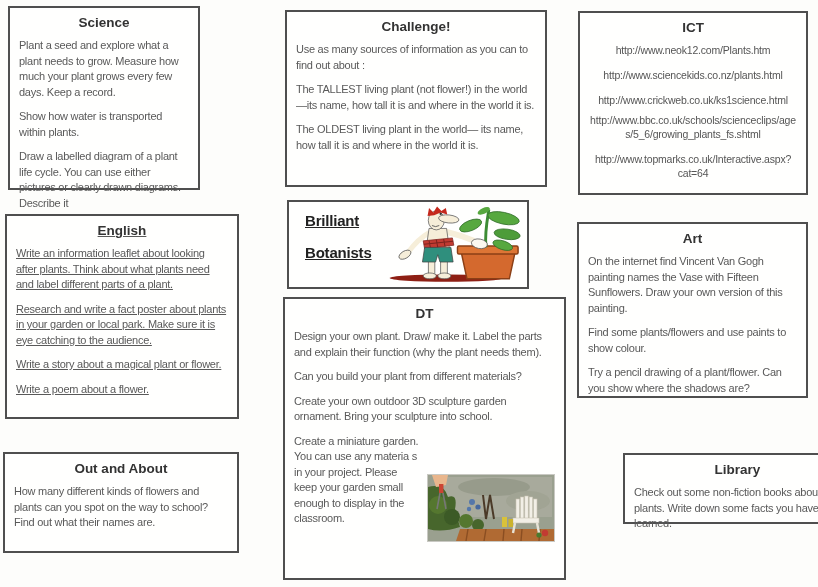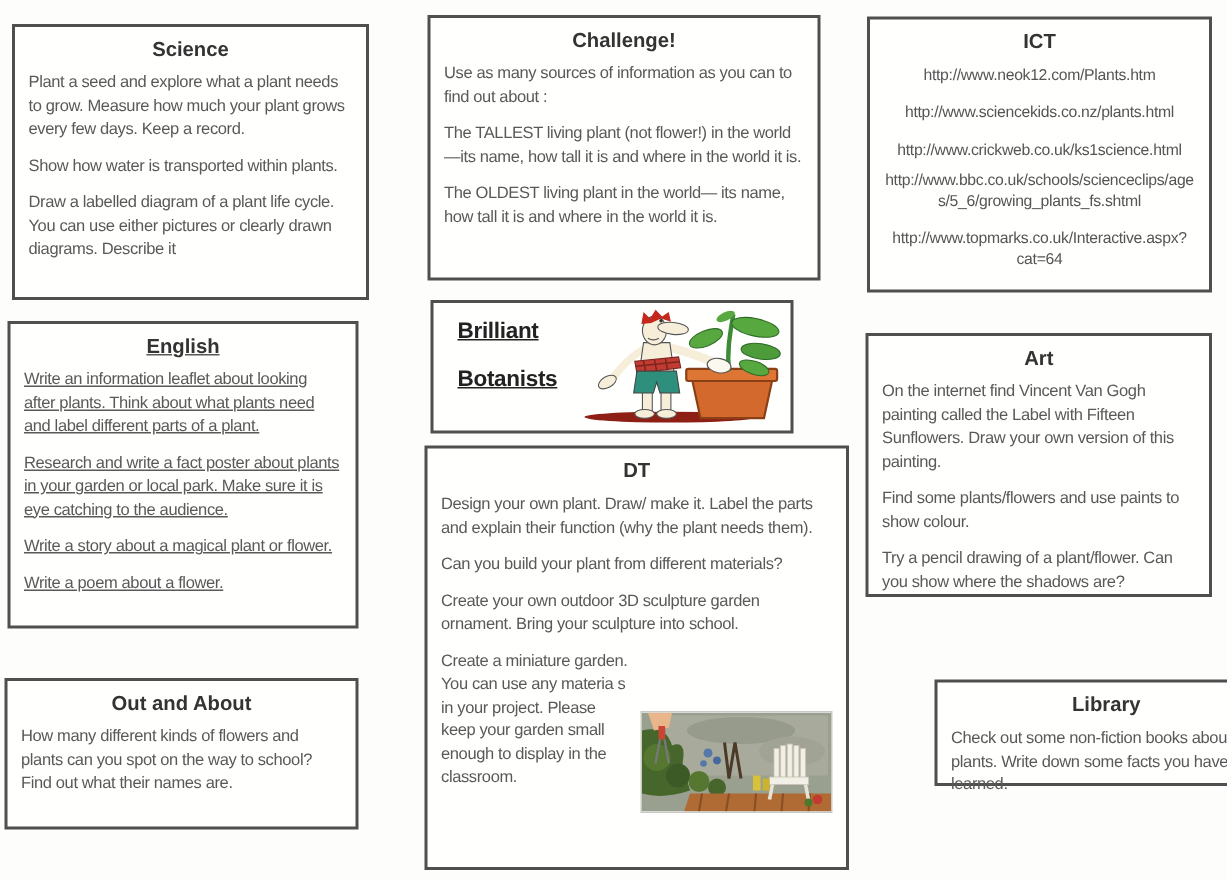--- a/index.html
+++ b/index.html
@@ -35,21 +35,21 @@
   .url-p {
     margin: 6px 0 11px 0;
     text-align: center;
     font-size: 10.5px;
     line-height: 14px;
     letter-spacing: -0.2px;
     color: #555555;
     overflow-wrap: anywhere;
   }
   
-  .box-science  { left: 8px;   top: 16px;  width: 238px; height: 184px; }
+  .box-science  { left: 8px;   top: 6px;  width: 192px; height: 184px; }
   .box-challenge{ left: 285px; top: 10px;  width: 262px; height: 177px; }
   .box-ict      { left: 578px; top: 11px;  width: 230px; height: 184px; }
   .box-english  { left: 5px;   top: 214px; width: 234px; height: 205px; text-decoration: underline; }
   .box-botanists{ left: 287px; top: 200px; width: 242px; height: 89px; padding: 4px 6px; }
   .box-art      { left: 577px; top: 222px; width: 231px; height: 176px; }
   .box-dt       { left: 283px; top: 297px; width: 283px; height: 283px; }
   .box-out      { left: 3px;   top: 452px; width: 236px; height: 101px; }
   .box-library  { left: 575px; top: 453px; width: 229px; height: 71px; margin-left: 48px; }
 
   
@@ -147,21 +147,21 @@
           <path d="M72 13 L74 2 L80 8 L85 0 L91 6 L97 2 L99 11 L90 8 L81 12 Z" fill="#c5281c"></path>
           <circle cx="90" cy="10" r="1.6" fill="#333"></circle>
           <path d="M78 26 Q83 29 88 26" stroke="#555" stroke-width="1.2" fill="none"></path>
         </svg>
       </div>
     </div>
   </section>
 
   <section class="box box-art">
     <h2 class="box-title">Art</h2>
-    <p class="body-p">On the internet find Vincent Van Gogh painting called the Label with Fifteen Sunflowers. Draw your own version of this painting.</p>
+    <p class="body-p">On the internet find Vincent Van Gogh painting names the Vase with Fifteen Sunflowers. Draw your own version of this painting.</p>
     <p class="body-p">Find some plants/flowers and use paints to show colour.</p>
     <p class="body-p">Try a pencil drawing of a plant/flower. Can you show where the shadows are?</p>
   </section>
 
   <section class="box box-dt">
     <h2 class="box-title">DT</h2>
     <p class="body-p">Design your own plant. Draw/ make it. Label the parts and explain their function (why the plant needs them).</p>
     <p class="body-p">Can you build your plant from different materials?</p>
     <p class="body-p">Create your own outdoor 3D sculpture garden ornament. Bring your sculpture into school.</p>
     <div class="dt-photo">

